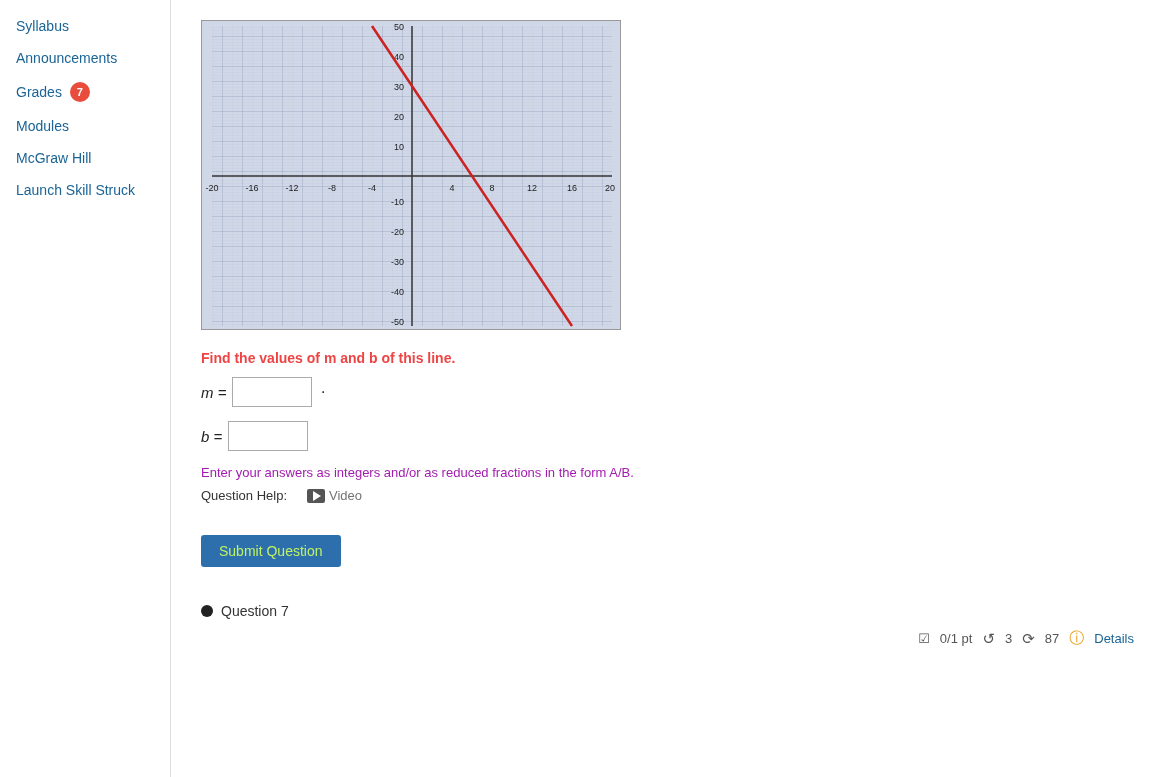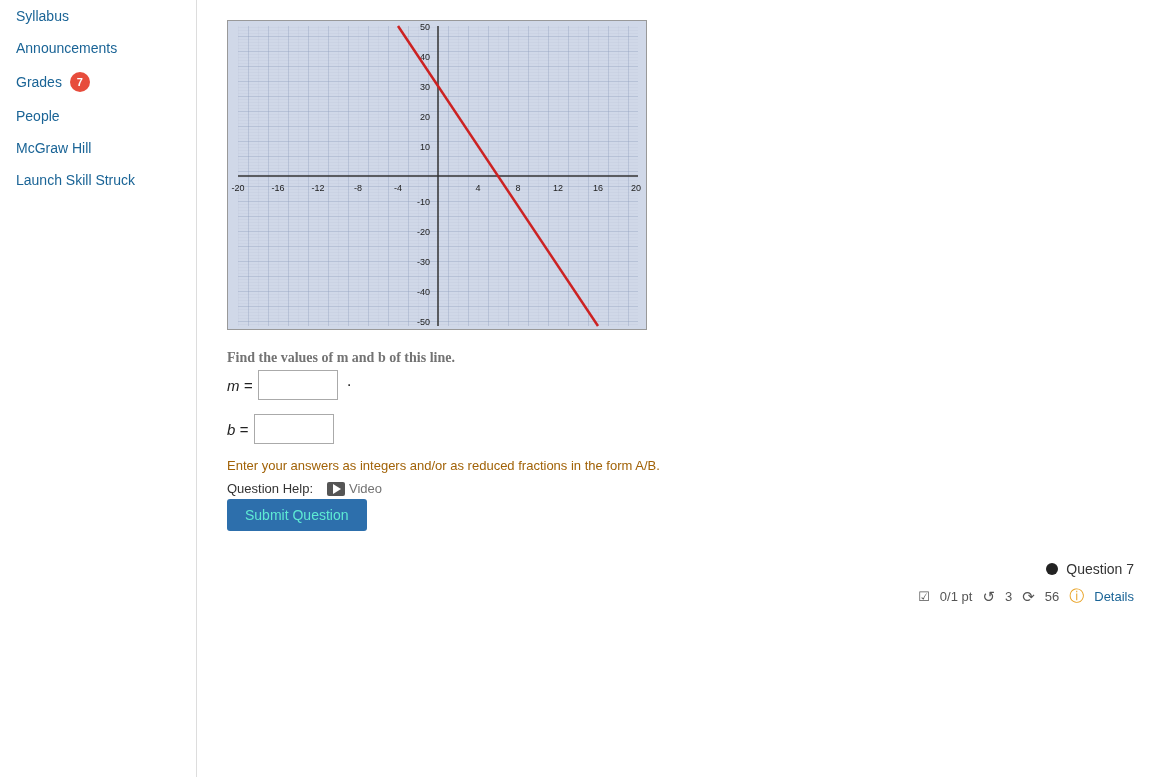--- a/index.html
+++ b/index.html
@@ -4,23 +4,24 @@
   <style>
     * { box-sizing: border-box; margin: 0; padding: 0; }
     body {
       font-family: Arial, sans-serif;
       background: #f5f5f5;
       display: flex;
       min-height: 777px;
       font-size: 14px;
     }
     #sidebar {
-      width: 197px;
+      width: 171px;
       background: #fff;
       border-right: 1px solid #ddd;
+      padding-top: 10px;
       flex-shrink: 0;
     }
     .sidebar-item {
       padding: 8px 16px;
       color: #1a6496;
       cursor: pointer;
       display: flex;
       align-items: center;
       gap: 8px;
       font-size: 14px;
@@ -43,24 +44,23 @@
       background: #fff;
       overflow-y: auto;
     }
     .graph-container {
       display: flex;
       justify-content: flex-start;
       margin-bottom: 20px;
     }
     .question-label {
       font-weight: bold;
-      margin-bottom: 4px;
-      font-size: 14px;
-      color: #737373;
-      font-family: Liberation Serif, serif;
+      margin-bottom: 11px;
+      font-size: 14px;
+      color: #ef4444;
     }
     .input-row {
       display: flex;
       align-items: center;
       margin-bottom: 14px;
       font-size: 15px;
       color: #222;
     }
     .input-row input {
       width: 80px;
@@ -69,30 +69,30 @@
       padding: 2px 6px;
       margin-left: 6px;
       font-size: 14px;
     }
     .input-row .dot {
       margin-left: 8px;
       font-size: 16px;
     }
     .instructions {
       font-size: 13px;
-      color: #a16207;
+      color: #a21caf;
       margin-bottom: 8px;
     }
     .question-help {
       font-size: 13px;
       color: #333;
-      margin-bottom: 3px;
-      display: flex;
-      align-items: center;
-      gap: 14px;
+      margin-bottom: 32px;
+      display: flex;
+      align-items: center;
+      gap: 20px;
     }
     .video-link {
       color: #737373;
       text-decoration: none;
       display: flex;
       align-items: center;
       gap: 4px;
       cursor: pointer;
     }
     .video-icon {
@@ -107,36 +107,35 @@
     }
     .video-icon::after {
       content: '';
       border-left: 8px solid white;
       border-top: 5px solid transparent;
       border-bottom: 5px solid transparent;
       margin-left: 2px;
     }
     .submit-btn {
       background: #2d6fac;
-      color: #5eead4;
+      color: #bef264;
       border: none;
       padding: 8px 18px;
       font-size: 14px;
       border-radius: 3px;
       cursor: pointer;
       margin-bottom: 20px;
     }
     .question-next {
       display: flex;
       align-items: center;
       gap: 8px;
       font-size: 14px;
       color: #333;
-      margin-top: 10px;
-      justify-content: flex-end;
+      margin-top: 16px;
     }
     .bullet {
       width: 12px;
       height: 12px;
       background: #222;
       border-radius: 50%;
       display: inline-block;
     }
     .details-link {
       color: #1a6496;
@@ -152,21 +151,21 @@
     <span>Syllabus</span>
   </div>
   <div class="sidebar-item">
     <span>Announcements</span>
   </div>
   <div class="sidebar-item">
     <span>Grades</span>
     <span class="sidebar-badge">7</span>
   </div>
   <div class="sidebar-item">
-    <span>People</span>
+    <span>Modules</span>
   </div>
   <div class="sidebar-item">
     <span>McGraw Hill</span>
   </div>
   <div class="sidebar-item">
     <span>Launch Skill Struck</span>
   </div>
 </div>
 
 <div id="main-content">
@@ -253,18 +252,18 @@
     <span>Question 7</span>
   </div>
 
   
   <div style="display:flex; justify-content:flex-end; margin-top:10px; align-items:center; gap:10px; font-size:13px; color:#555;">
     <span style="color:#555;">☑</span>
     <span>0/1 pt</span>
     <span style="font-size:15px;">↺</span>
     <span>3</span>
     <span style="font-size:15px;">⟳</span>
-    <span>56</span>
+    <span>87</span>
     <span style="color:#e8a020; font-size:15px;">ⓘ</span>
     <span class="details-link">Details</span>
   </div>
 
 </div>
 
 </body></html>

